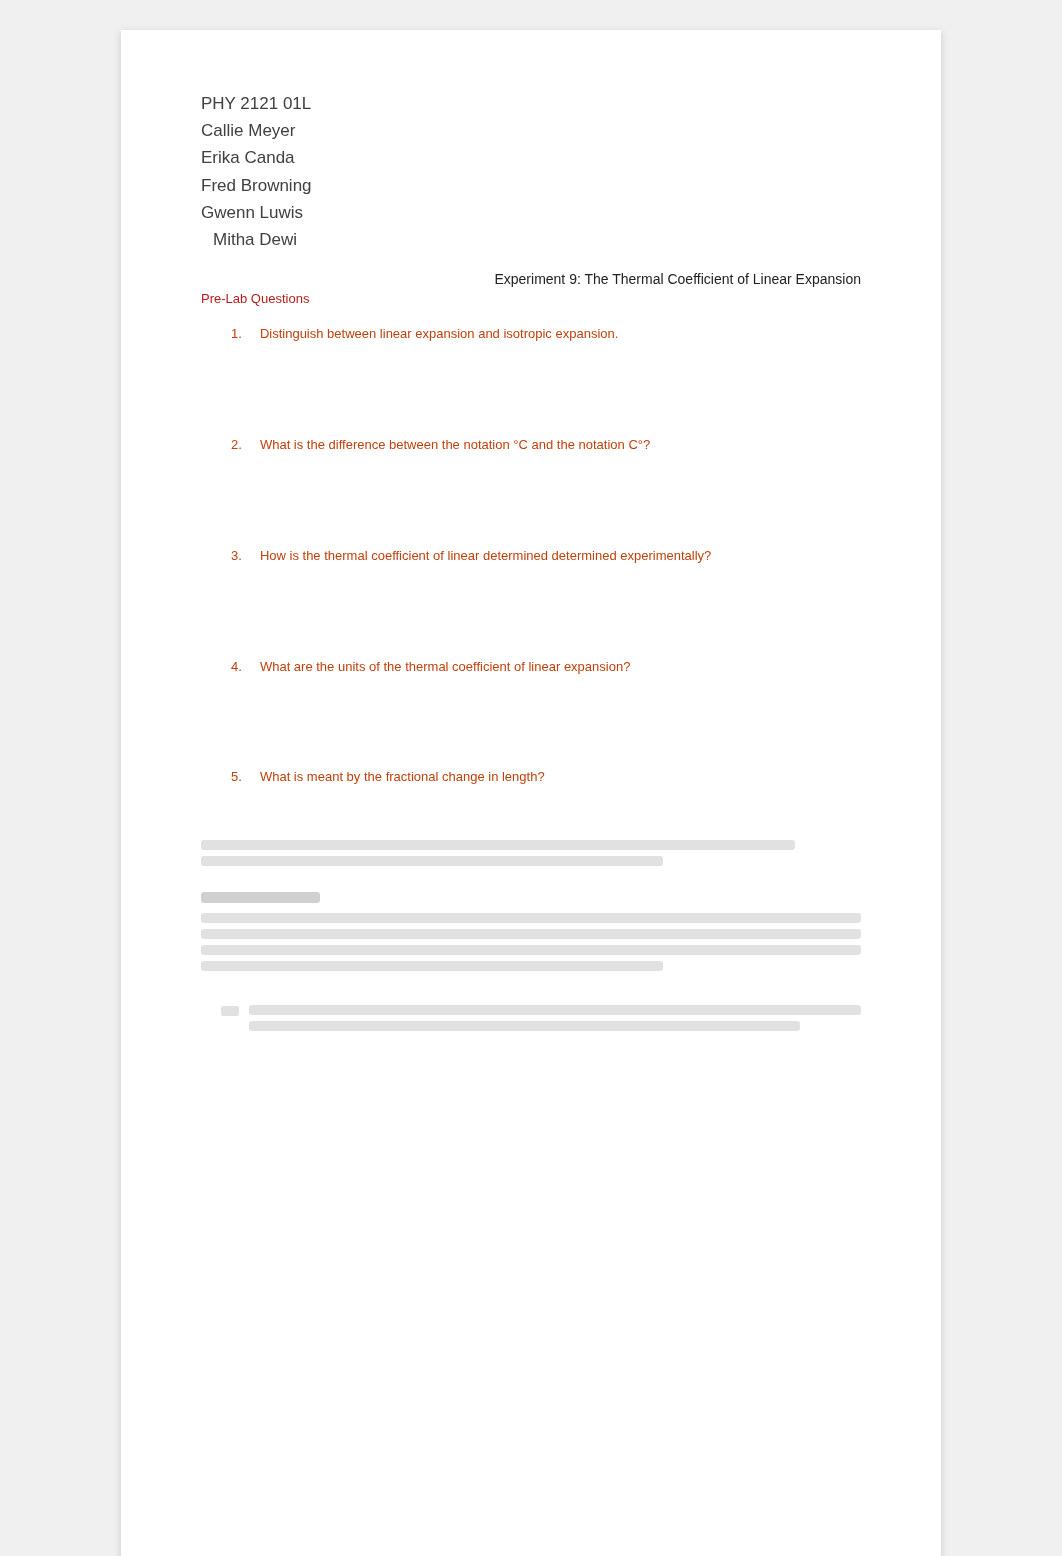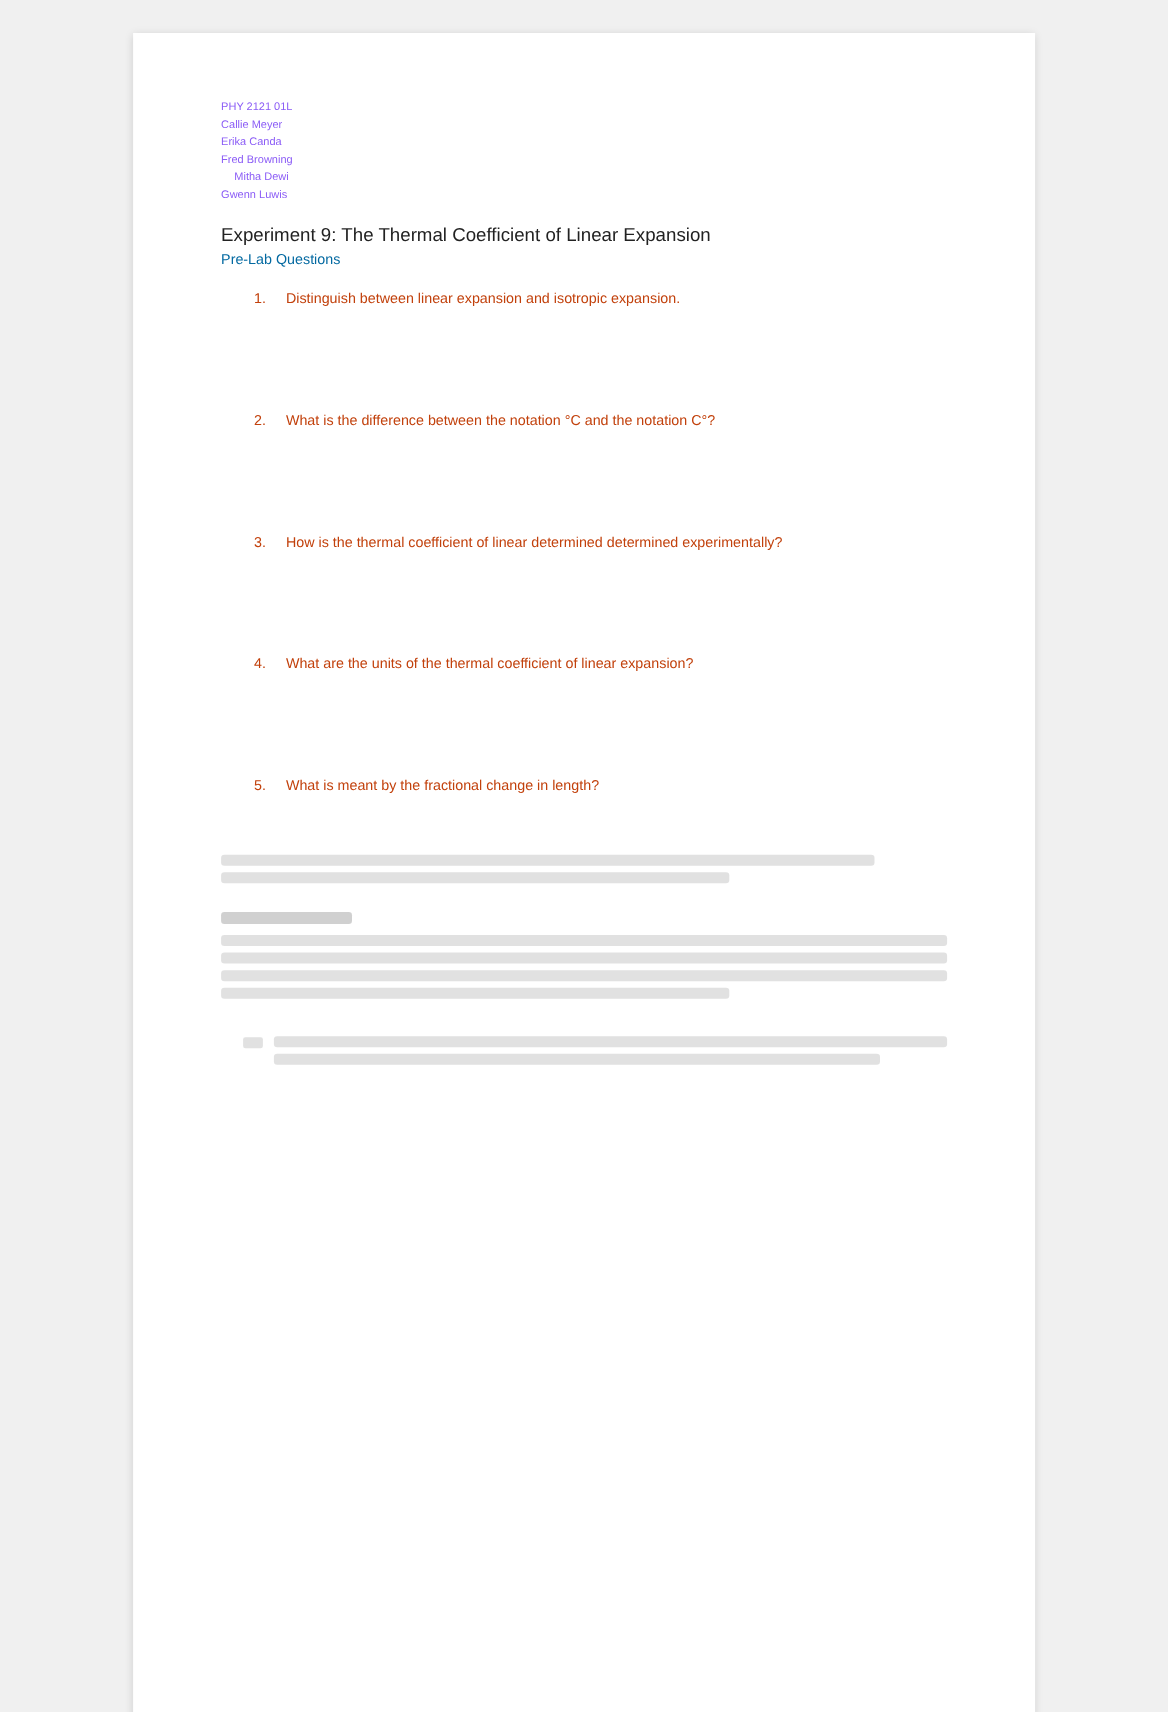--- a/index.html
+++ b/index.html
@@ -21,36 +21,36 @@
       background: #ffffff;
       width: 820px;
       min-height: 1556px;
       margin: 30px auto;
       padding: 60px 80px 80px 80px;
       box-shadow: 0 2px 8px rgba(0,0,0,0.15);
       position: relative;
     }
 
     .header-block {
-      font-size: 10px;
+      font-size: 17px;
       line-height: 1.6;
-      color: #8b5cf6;
+      color: #404040;
       margin-bottom: 8px;
     }
 
     .experiment-title {
-      text-align: left;
-      font-size: 17px;
+      text-align: right;
+      font-size: 14px;
       color: #222;
       margin: 18px 0 4px 0;
     }
 
     .prelab-label {
       font-size: 13px;
-      color: #0369a1;
+      color: #b91c1c;
       margin-bottom: 18px;
     }
 
     .question-block {
       margin-bottom: 90px;
     }
 
     .question-text {
       font-size: 13px;
       color: #c2410c;
@@ -121,22 +121,22 @@
 </head>
 <body>
 
 <div class="page">
 
   <div class="header-block">
     <div>PHY 2121 01L</div>
     <div>Callie Meyer</div>
     <div>Erika Canda</div>
     <div>Fred Browning</div>
+    <div>Gwenn Luwis</div>
     <div style="padding-left: 12px;">Mitha Dewi</div>
-    <div>Gwenn Luwis</div>
   </div>
 
   <div class="experiment-title">Experiment 9: The Thermal Coefficient of Linear Expansion</div>
 
   <div class="prelab-label">Pre-Lab Questions</div>
 
   <div class="question-block">
     <div class="question-text">
       <span>1.</span>
       &nbsp;&nbsp;&nbsp;

